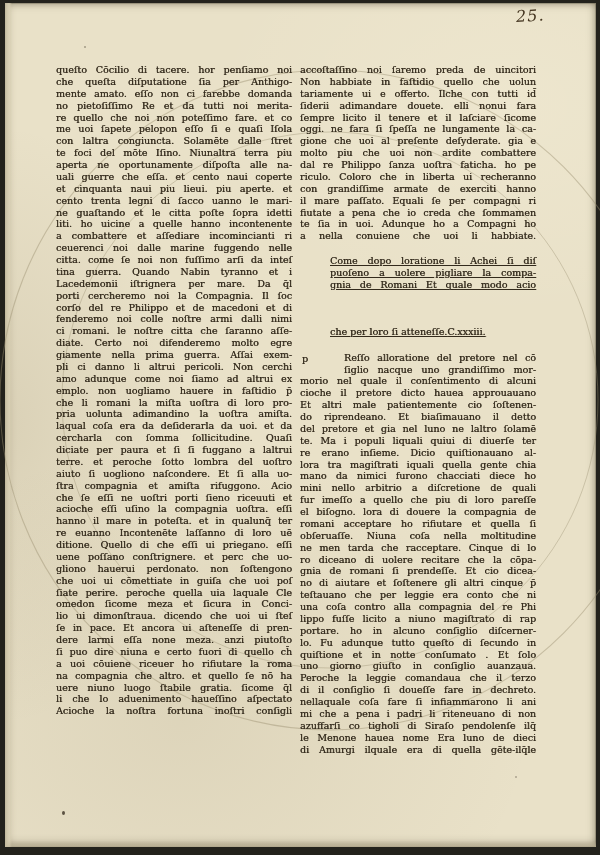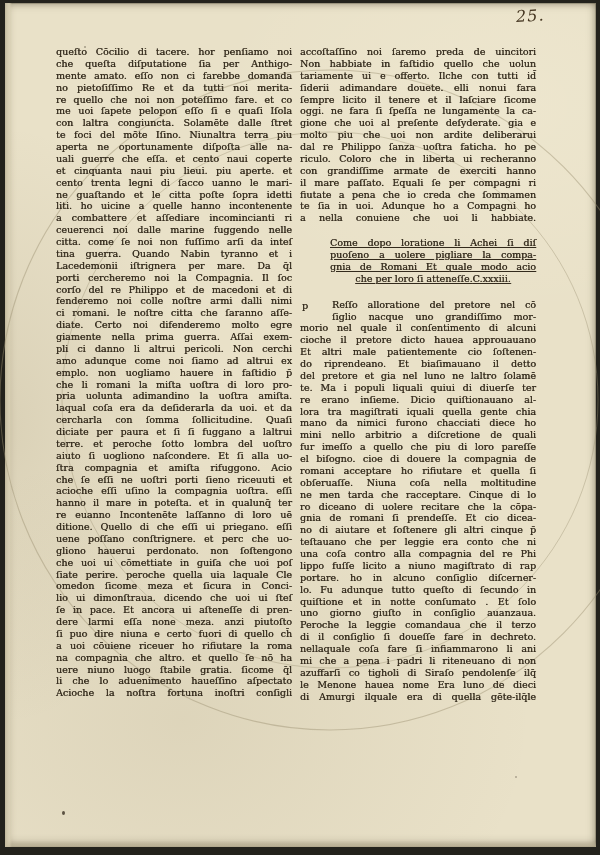--- a/index.html
+++ b/index.html
@@ -38,35 +38,35 @@
   
   .stamp{position:absolute;left:0;top:0;pointer-events:none;}
   
   .folio{
     position:absolute;left:516px;top:6px;width:40px;
     font-style:italic;font-size:16px;letter-spacing:1px;
     color:#453621;transform:rotate(-3deg);
   }
   
   .col{
-    position:absolute;top:46px;width:236px;
+    position:absolute;top:64px;width:236px;
     font-size:9.5px;color:#332a1c;
     text-shadow:0.35px 0 0 rgba(51,42,28,0.8);
     letter-spacing:0px;
   }
   .col-left{left:56px;}
   .col-right{left:300px;}
   .tline,.hline,.iline{
     height:11.89px;line-height:11.89px;white-space:nowrap;
     text-align:justify;text-align-last:justify;overflow:visible;
   }
   .heading{margin-top:13px;margin-left:30px;text-decoration:underline;}
-  .hlast{display:flex;justify-content:center;height:11.89px;line-height:11.89px;}
+  .hlast{display:flex;justify-content:flex-start;height:11.89px;line-height:11.89px;margin-top:35px;}
   .par2{margin-top:14px;position:relative;}
-  .par2-indent{margin-left:32px;}
+  .par2-indent{margin-left:44px;}
   .guide-letter{
     position:absolute;left:2px;top:1px;height:11.89px;line-height:11.89px;
     font-size:9.5px;color:#332a1c;
   }
   .speck{position:absolute;border-radius:50%;background:#3a3022;}
   .speck1{left:62px;top:811px;width:3px;height:4px;opacity:.8;}
   .speck2{left:84px;top:46px;width:2px;height:2px;opacity:.4;}
   .speck3{left:515px;top:776px;width:2px;height:2px;opacity:.35;}
 </style>
 </head>
@@ -147,21 +147,21 @@
 
   <div class="col col-right">
     <div>
         <div class="tline">accoſtaſſino noi ſaremo preda de uincitori</div>
         <div class="tline">Non habbiate in faſtidio quello che uolun</div>
         <div class="tline">tariamente ui e offerto. Ilche con tutti id̄</div>
         <div class="tline">ſiderii adimandare douete. elli  nonui  fara</div>
         <div class="tline">ſempre licito il tenere et il laſciare ſicome</div>
         <div class="tline">oggi. ne fara ſi ſpeſſa ne lungamente la ca-</div>
         <div class="tline">gione che uoi al preſente deſyderate. gia e</div>
-        <div class="tline">molto piu che uoi non ardite  deliberarui</div>
+        <div class="tline">molto piu che uoi non ardite  combattere</div>
         <div class="tline">dal re Philippo ſanza uoſtra faticha. ho pe</div>
         <div class="tline">riculo. Coloro che in liberta ui recheranno</div>
         <div class="tline">con grandiſſime armate de exerciti hanno</div>
         <div class="tline">il mare paſſato. Equali ſe per compagni ri</div>
         <div class="tline">fiutate a pena che io creda che ſommamen</div>
         <div class="tline">te ſia in uoi. Adunque ho a Compagni ho</div>
         <div class="tline">a nella conuiene che uoi li  habbiate.</div>
       </div>
 
     <div class="heading">
@@ -187,21 +187,21 @@
           <div class="tline">cioche il pretore dicto hauea approuauano</div>
           <div class="tline">Et altri male patientemente cio ſoſtenen-</div>
           <div class="tline">do riprendeano. Et biaſimauano  il  detto</div>
           <div class="tline">del pretore et gia nel luno ne laltro ſolamē</div>
           <div class="tline">te. Ma i populi liquali quiui di diuerſe ter</div>
           <div class="tline">re erano inſieme. Dicio quiſtionauano al-</div>
           <div class="tline">lora tra magiſtrati iquali quella gente chia</div>
           <div class="tline">mano da nimici furono chacciati diece ho</div>
           <div class="tline">mini nello arbitrio a  diſcretione  de quali</div>
           <div class="tline">fur imeſſo a quello che piu di loro  pareſſe</div>
-          <div class="tline">el biſogno. cioe di douere la compagnia de</div>
+          <div class="tline">el biſogno. lora di douere la compagnia de</div>
           <div class="tline">romani acceptare ho rifiutare  et  quella ſi</div>
           <div class="tline">obſeruaſſe. Niuna coſa nella  moltitudine</div>
           <div class="tline">ne men tarda che racceptare. Cinque di lo</div>
           <div class="tline">ro diceano di uolere recitare che la cōpa-</div>
           <div class="tline">gnia de romani ſi prendeſſe. Et cio  dicea-</div>
           <div class="tline">no di aiutare et ſoſtenere gli altri cinque p̄</div>
           <div class="tline">teſtauano che per  leggie era conto che ni</div>
           <div class="tline">una coſa contro alla compagnia del re Phi</div>
           <div class="tline">lippo fuſſe licito a niuno magiſtrato di rap</div>
           <div class="tline">portare. ho in alcuno conſiglio diſcerner-</div>

